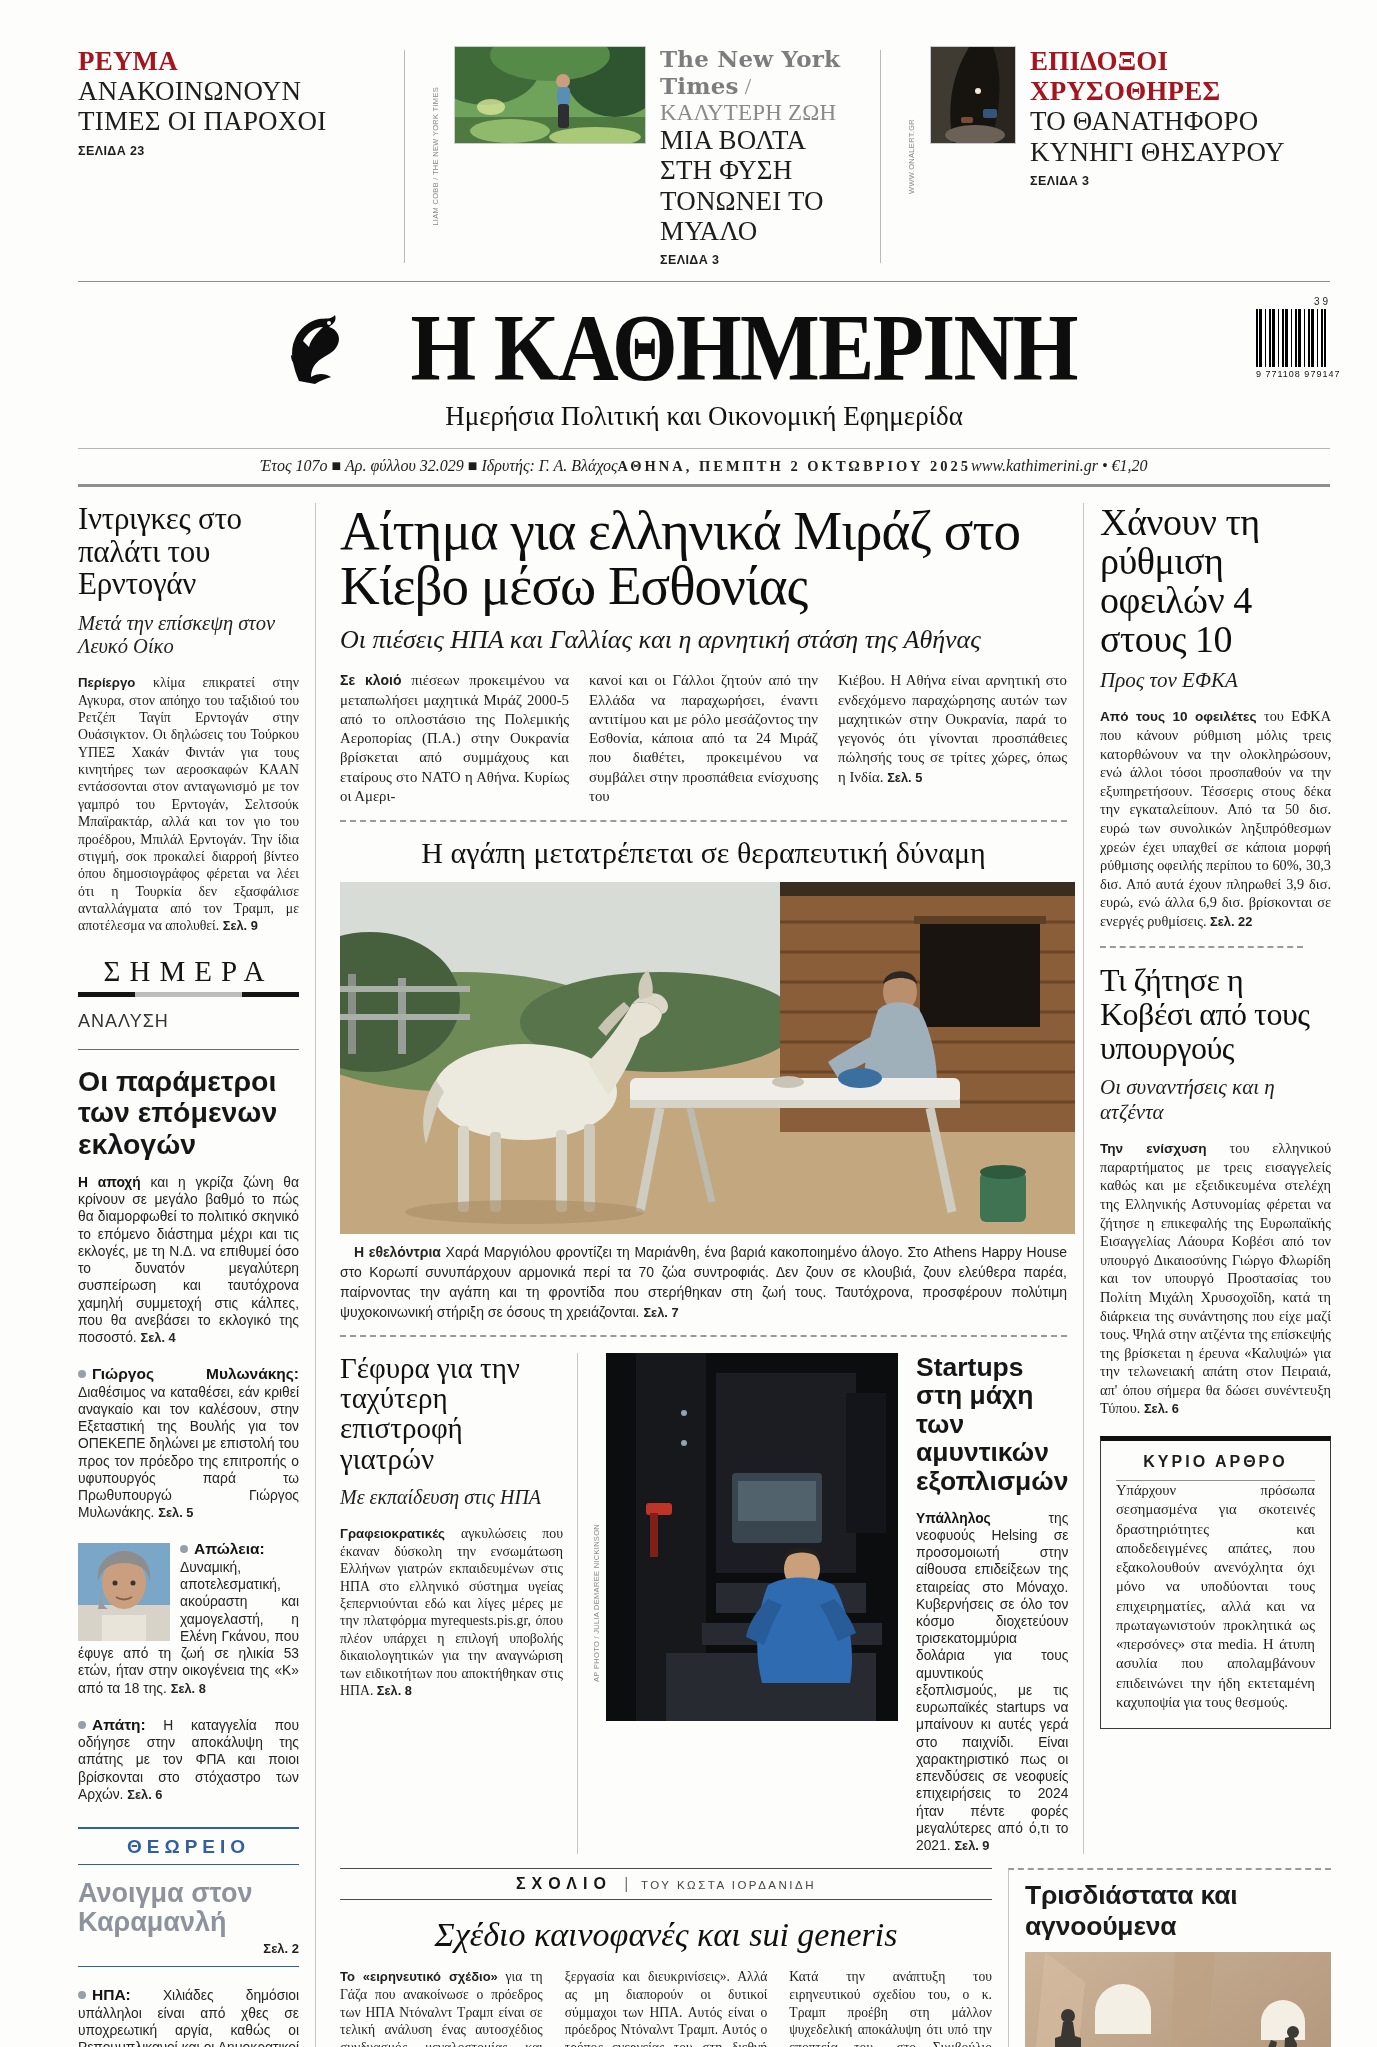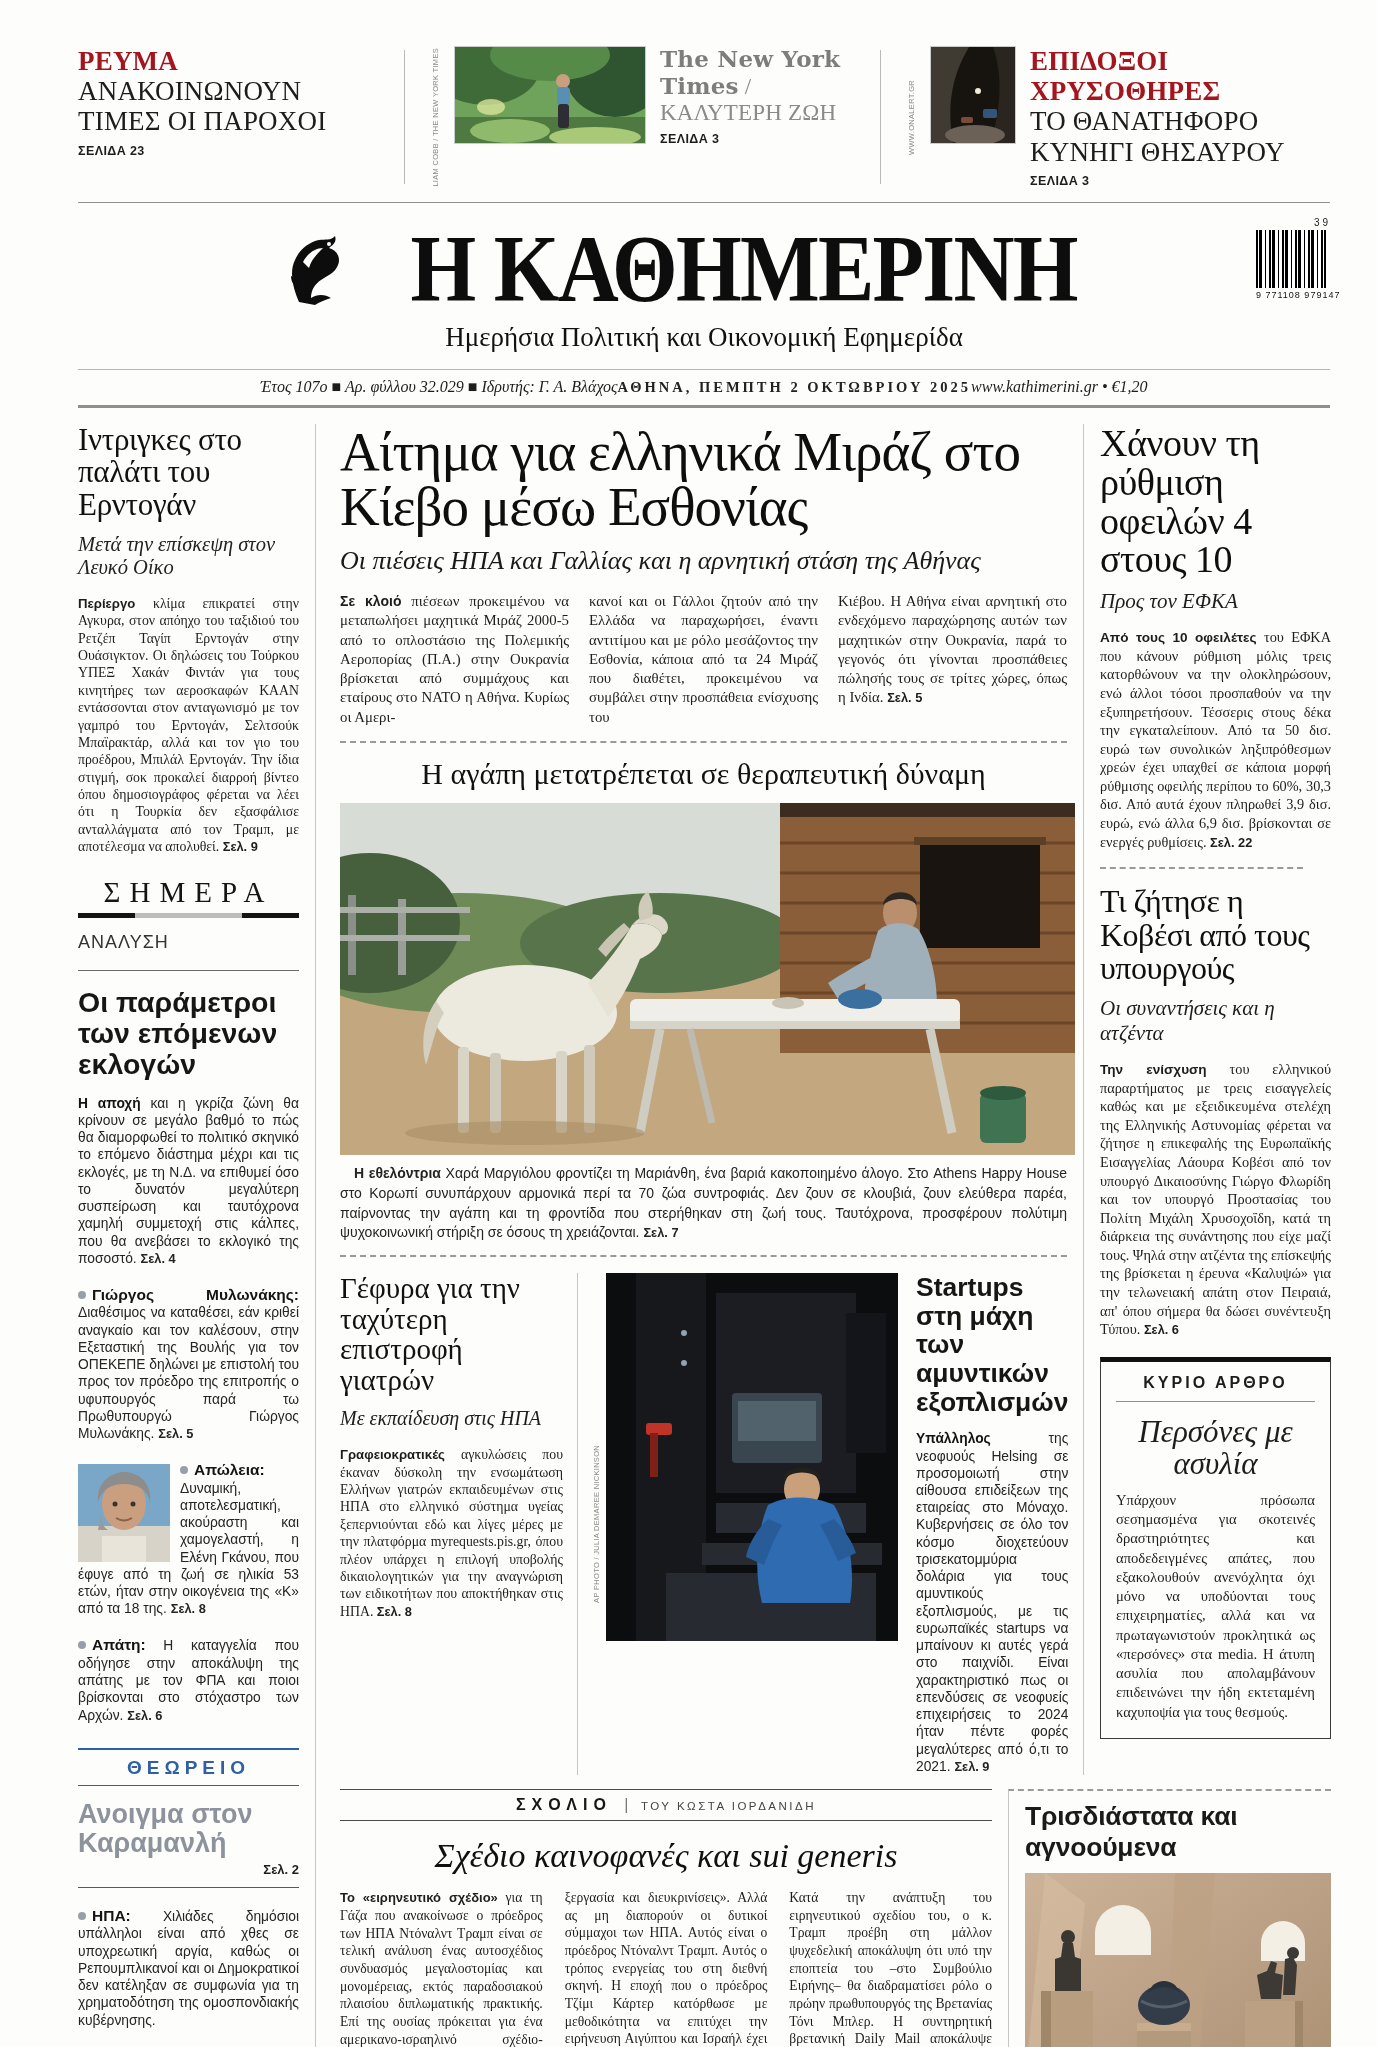--- a/index.html
+++ b/index.html
@@ -143,20 +143,21 @@
           <ellipse cx="55" cy="84" rx="40" ry="12" fill="#8fba6b"></ellipse>
           <ellipse cx="140" cy="90" rx="46" ry="10" fill="#a9c878"></ellipse>
           <circle cx="108" cy="34" r="7" fill="#c99f80"></circle>
           <rect x="102" y="40" width="13" height="18" rx="4" fill="#5a8fb5"></rect>
           <rect x="103" y="57" width="11" height="24" rx="3" fill="#2d2d33"></rect>
           <ellipse cx="36" cy="60" rx="14" ry="8" fill="#d8e39a" opacity=".8"></ellipse>
         </svg>
       </span>
       <div class="txt">
         <div class="brandline"><span class="nyt">The New York Times</span> <span>/ ΚΑΛΥΤΕΡΗ ΖΩΗ</span></div>
+        <div style="max-width:330px">ΜΙΑ ΒΟΛΤΑ ΣΤΗ ΦΥΣΗ ΤΟΝΩΝΕΙ ΤΟ ΜΥΑΛΟ</div>
         <div class="pageref-sm">ΣΕΛΙΔΑ 3</div>
       </div>
     </div>
     <div class="t-sep"></div>
     <div class="teaser" style="flex:1">
       <span class="v-credit">WWW.ONALERT.GR</span>
       <span class="t-img">
         <svg width="84" height="96" viewBox="0 0 84 96">
           <rect width="84" height="96" fill="#17140f"></rect>
           <path d="M0,0 L38,0 C20,30 16,60 22,96 L0,96 Z" fill="#3f3a32"></path>
@@ -375,21 +376,20 @@
             <div class="r-body"><span class="lead-w" style="font-size:13.6px">Από τους 10 οφειλέτες</span><span> του ΕΦΚΑ που κάνουν ρύθμιση μόλις τρεις κατορθώνουν να την ολοκληρώσουν, ενώ άλλοι τόσοι προσπαθούν να την εξυπηρετήσουν. Τέσσερις στους δέκα την εγκαταλείπουν. Από τα 50 δισ. ευρώ των συνολικών ληξιπρόθεσμων χρεών έχει υπαχθεί σε κάποια μορφή ρύθμισης οφειλής περίπου το 60%, 30,3 δισ. Από αυτά έχουν πληρωθεί 3,9 δισ. ευρώ, ενώ άλλα 6,9 δισ. βρίσκονται σε ενεργές ρυθμίσεις.</span> <span class="pref">Σελ. 22</span></div>
           </div>
           <div class="dashed-sep"></div>
           <div>
             <div class="r-head2">Τι ζήτησε η Κοβέσι από τους υπουργούς</div>
             <div class="r-deck">Οι συναντήσεις και η ατζέντα</div>
             <div class="r-body"><span class="lead-w" style="font-size:13.6px">Την ενίσχυση</span><span> του ελληνικού παραρτήματος με τρεις εισαγγελείς καθώς και με εξειδικευμένα στελέχη της Ελληνικής Αστυνομίας φέρεται να ζήτησε η επικεφαλής της Ευρωπαϊκής Εισαγγελίας Λάουρα Κοβέσι από τον υπουργό Δικαιοσύνης Γιώργο Φλωρίδη και τον υπουργό Προστασίας του Πολίτη Μιχάλη Χρυσοχοΐδη, κατά τη διάρκεια της συνάντησης που είχε μαζί τους. Ψηλά στην ατζέντα της επίσκεψής της βρίσκεται η έρευνα «Καλυψώ» για την τελωνειακή απάτη στον Πειραιά, απ' όπου σήμερα θα δώσει συνέντευξη Τύπου.</span> <span class="pref">Σελ. 6</span></div>
           </div>
           <div class="editorial">
             <div class="ed-lbl">ΚΥΡΙΟ ΑΡΘΡΟ</div>
-            <div class="ed-head">Περσόνες με ασυλία</div>
             <div class="ed-body">Υπάρχουν πρόσωπα σεσημασμένα για σκοτεινές δραστηριότητες και αποδεδειγμένες απάτες, που εξακολουθούν ανενόχλητα όχι μόνο να υποδύονται τους επιχειρηματίες, αλλά και να πρωταγωνιστούν προκλητικά ως «περσόνες» στα media. Η άτυπη ασυλία που απολαμβάνουν επιδεινώνει την ήδη εκτεταμένη καχυποψία για τους θεσμούς.</div>
           </div>
         </div>
       </div>
 
       <div class="cr-bottom">
         <div class="commentary">
           <div class="com-rule"></div>
           <div class="com-hdr">
             <span class="com-kick">ΣΧΟΛΙΟ</span>

